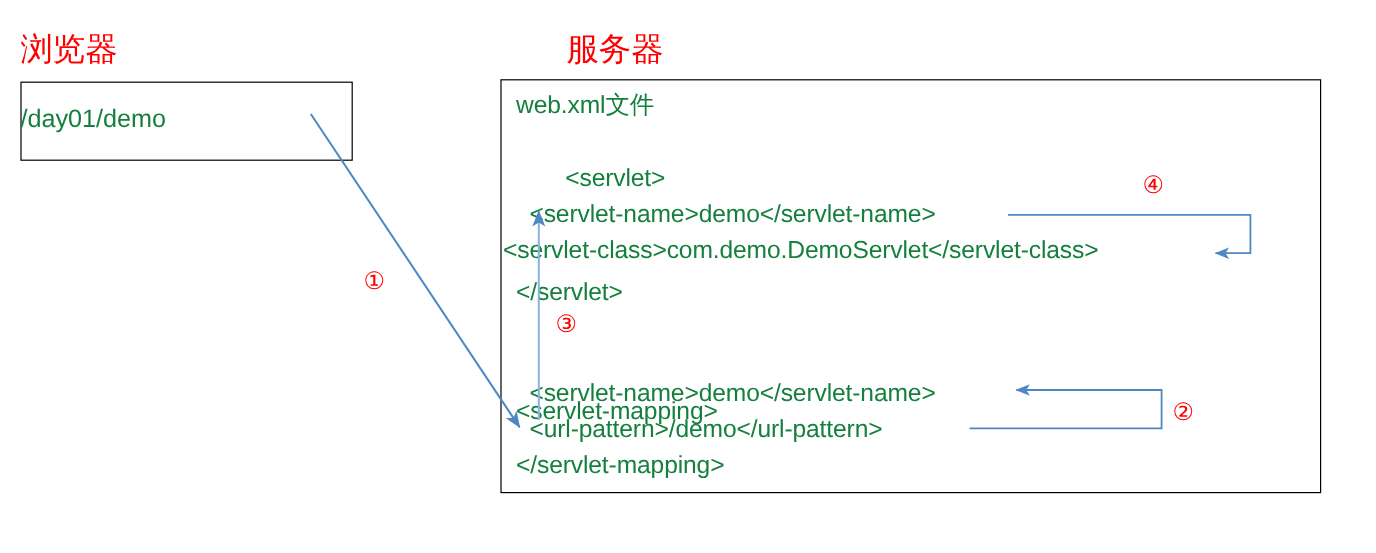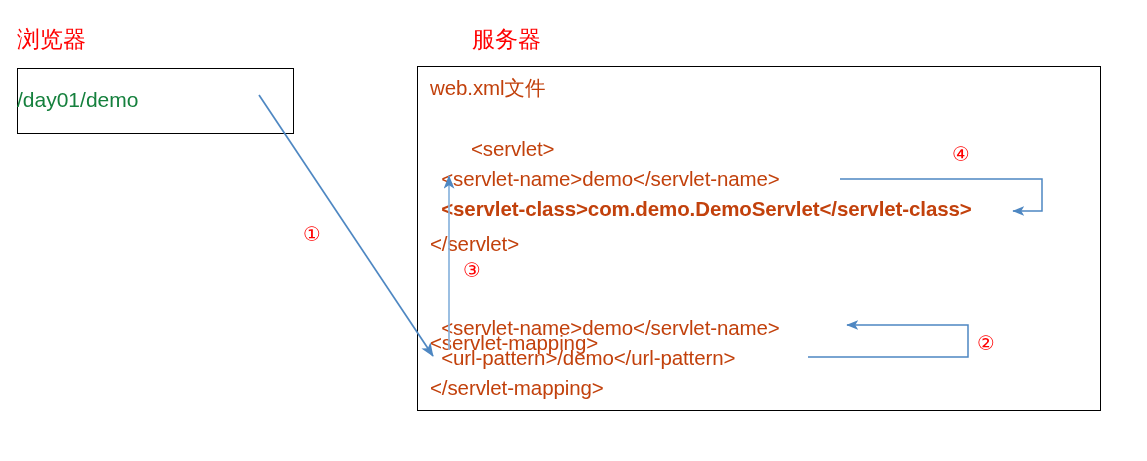--- a/index.html
+++ b/index.html
@@ -13,27 +13,27 @@
     height: 461px;
     background: #ffffff;
     overflow: hidden;
     font-family: "Liberation Sans", "DejaVu Sans", sans-serif;
   }
 
   
   .section-title {
     position: absolute;
     color: #ff0000;
-    font-size: 23px;
+    font-size: 27px;
     line-height: 1;
     white-space: nowrap;
     font-family: "DejaVu Sans", "Liberation Sans", sans-serif;
   }
   #browser-title { left: 17px; top: 28px; }
-  #server-title  { left: 472px; top: 28px; font-family: Liberation Serif, serif; }
+  #server-title  { left: 472px; top: 28px; }
 
   
   .box {
     position: absolute;
     border: 1.6px solid #000000;
     box-sizing: border-box;
     background: transparent;
   }
   #browser-box {
     left: 17px; top: 68px;
@@ -51,21 +51,21 @@
     width: 238px;
     font-size: 21px;
     color: #15803d;
     white-space: nowrap;
   }
 
   
   .code-line {
     position: absolute;
     font-size: 20.5px;
-    color: #c2410c;
+    color: #15803d;
     white-space: pre;
     line-height: 1;
     letter-spacing: -0.1px;
   }
 
   
   .circled-num {
     position: absolute;
     color: #ff0000;
     font-size: 20px;
@@ -96,21 +96,21 @@
   <div class="section-title" id="server-title">服务器</div>
 
   <div class="box" id="server-box"></div>
 
   <div class="code-line" style="left:430px; top:78px;">web.xml文件</div>
 
   <div class="code-line" style="left:430px; top:139px;margin-left:41px;">&lt;servlet&gt;</div>
 
   <div class="code-line" style="left:430px; top:169px;">  &lt;servlet-name&gt;demo&lt;/servlet-name&gt;</div>
 
-  <div class="code-line" style="left:430px; top:199px;font-weight:bold;">  &lt;servlet-class&gt;com.demo.DemoServlet&lt;/servlet-class&gt;</div>
+  <div class="code-line" style="left:408px; top:199px;">  &lt;servlet-class&gt;com.demo.DemoServlet&lt;/servlet-class&gt;</div>
 
   <div class="code-line" style="left:430px; top:234px;">&lt;/servlet&gt;</div>
 
   <div class="code-line" style="left:430px; top:288px;margin-top:45px;">&lt;servlet-mapping&gt;</div>
 
   <div class="code-line" style="left:430px; top:318px;">  &lt;servlet-name&gt;demo&lt;/servlet-name&gt;</div>
 
   <div class="code-line" style="left:430px; top:348px;">  &lt;url-pattern&gt;/demo&lt;/url-pattern&gt;</div>
 
   <div class="code-line" style="left:430px; top:378px;">&lt;/servlet-mapping&gt;</div>

